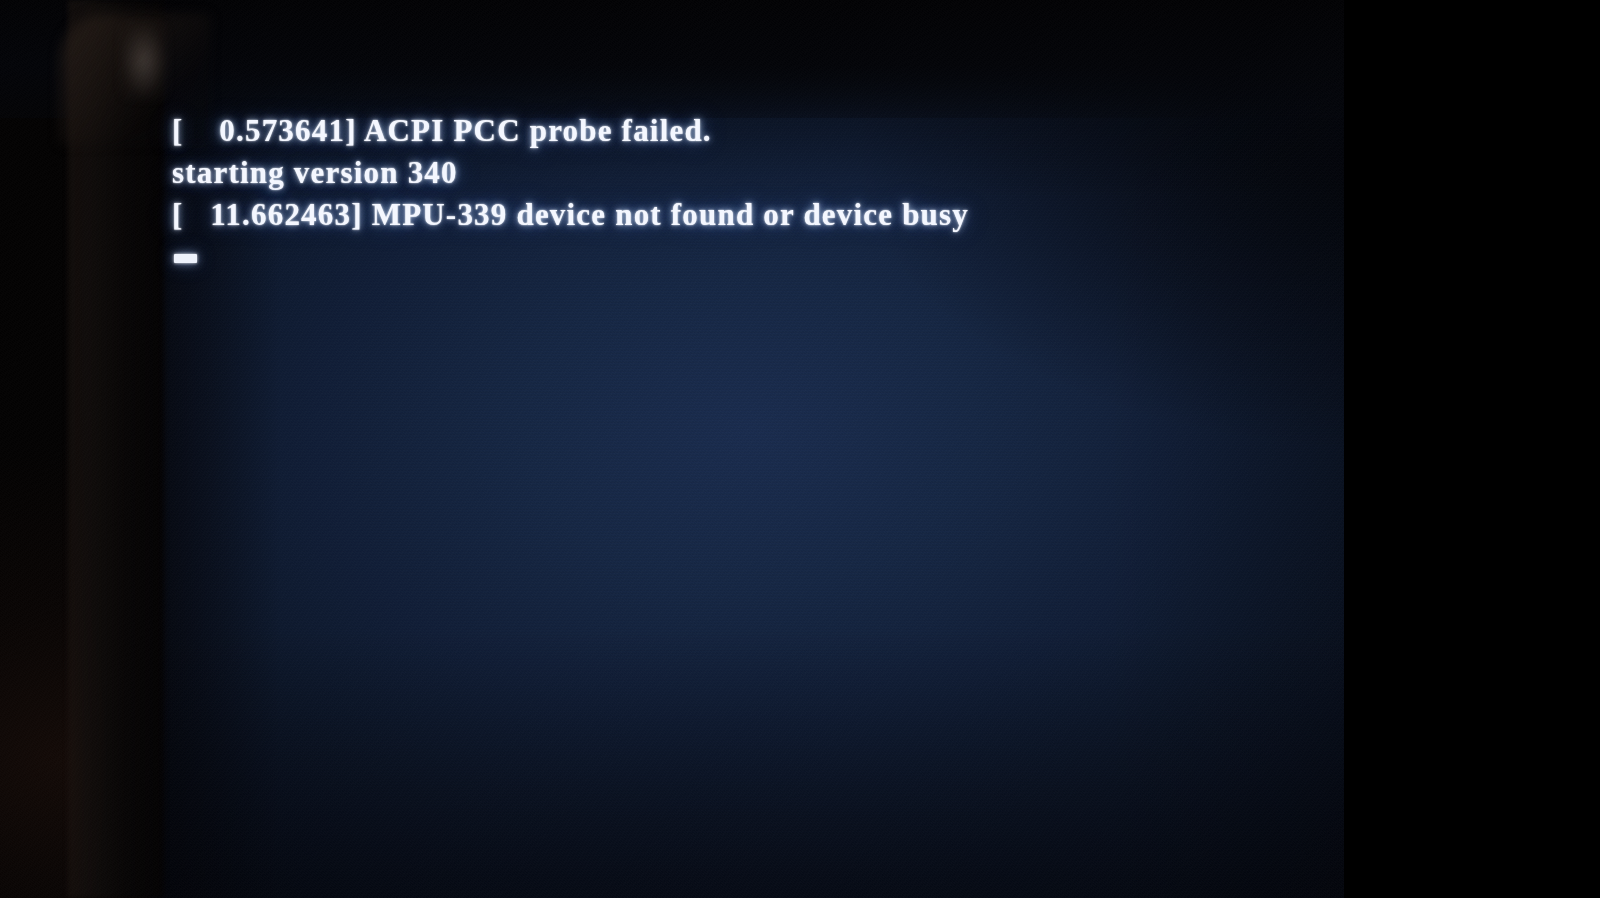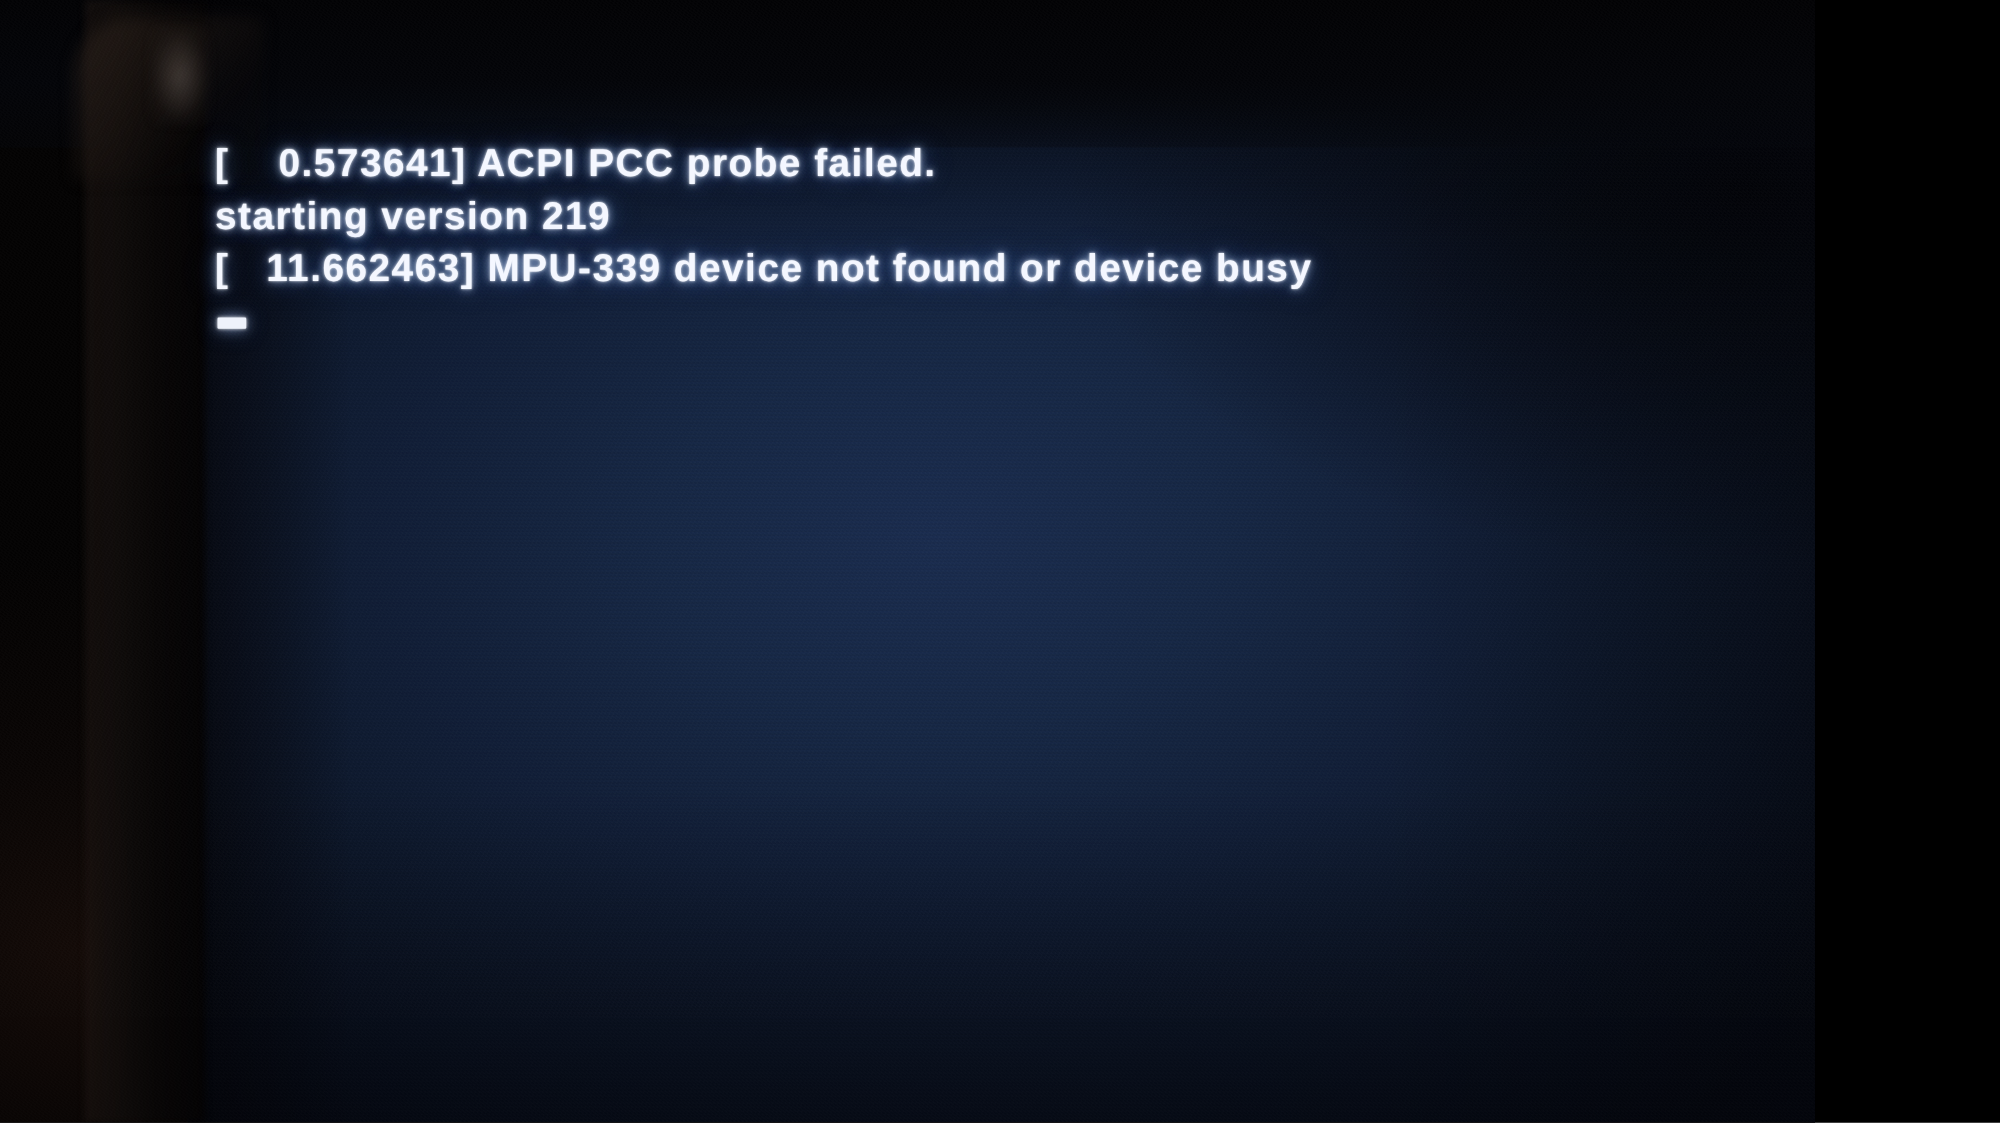--- a/index.html
+++ b/index.html
@@ -4,25 +4,25 @@
 <title>Linux boot console photo</title>
 <style>
   html, body {
     margin: 0;
     padding: 0;
     background: #000;
   }
 
   #stage {
     position: relative;
-    width: 1452px;
+    width: 1344px;
     height: 898px;
     overflow: hidden;
     background: #050406;
-    font-family: Liberation Sans, sans-serif;
+    font-family: Liberation Serif, serif;
   }
 
   
   .room-dark {
     position: absolute;
     inset: 0;
     background:
       radial-gradient(ellipse 420px 320px at 60px 760px, #140b08 0%, #0a0605 45%, #040303 100%),
       linear-gradient(90deg, #120c09 0%, #0a0706 40%, #050405 100%);
   }
@@ -193,21 +193,21 @@
     <div class="scanlines"></div>
   </div>
 
   <div class="top-dark"></div>
   <div class="bezel-left"></div>
   <div class="bezel-corner"></div>
   <div class="bezel-glint"></div>
 
   <div class="console">
     <div class="line">[    0.573641] ACPI PCC probe failed.</div>
-    <div class="line">starting version 219</div>
+    <div class="line">starting version 340</div>
     <div class="line">[   11.662463] MPU-339 device not found or device busy</div>
     <div class="cursor-line">
       <span class="cursor"></span>
     </div>
   </div>
 
   <div class="grain"></div>
   <div class="soft"></div>
 </div>
 

